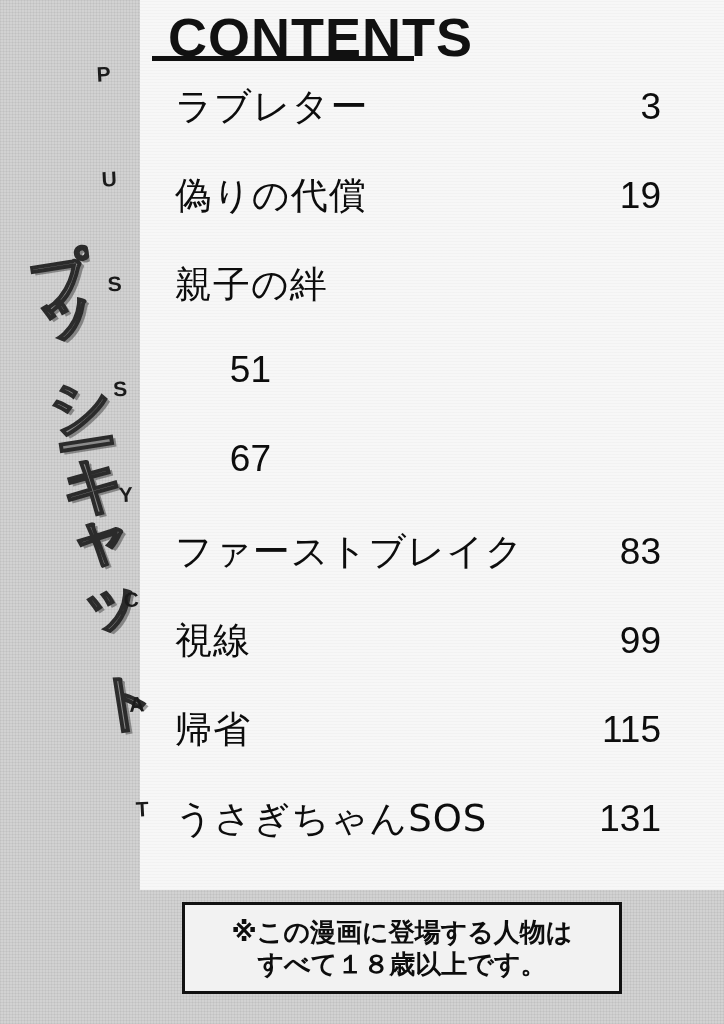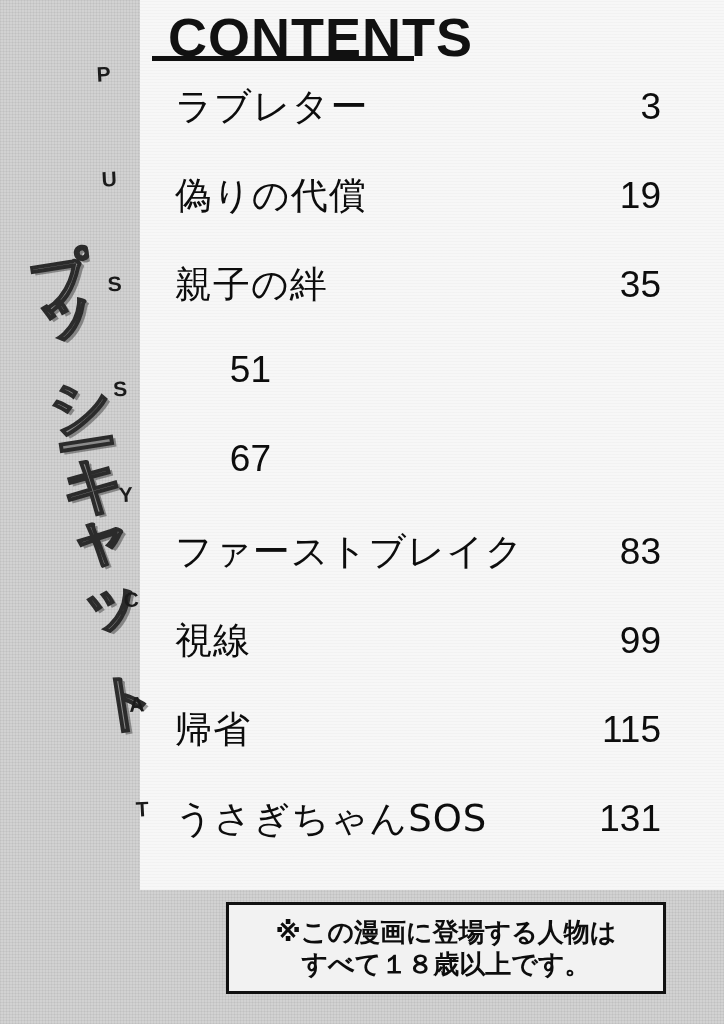--- a/index.html
+++ b/index.html
@@ -146,21 +146,20 @@
     top: 902px;
     width: 440px;
     height: 92px;
     border: 3px solid #111;
     background: #f2f2f2;
     box-sizing: border-box;
     display: flex;
     flex-direction: column;
     align-items: center;
     justify-content: center;
-    margin-left: 44px;
   }
   .notice-line {
     font-family: "DejaVu Sans", sans-serif;
     font-weight: bold;
     font-size: 26px;
     color: #0d0d0d;
     line-height: 1.25;
     letter-spacing: 0px;
     white-space: nowrap;
   }
@@ -193,21 +192,20 @@
     <div class="toc-row">
       <span class="toc-title">ラブレター</span>
       <span class="toc-page">3</span>
     </div>
     <div class="toc-row">
       <span class="toc-title">偽りの代償</span>
       <span class="toc-page">19</span>
     </div>
     <div class="toc-row">
       <span class="toc-title">親子の絆</span>
-      <span class="toc-page">35</span>
     </div>
     <div class="toc-row">
       <span class="toc-page">51</span>
     </div>
     <div class="toc-row">
       <span class="toc-page">67</span>
     </div>
     <div class="toc-row">
       <span class="toc-title">ファーストブレイク</span>
       <span class="toc-page">83</span>

